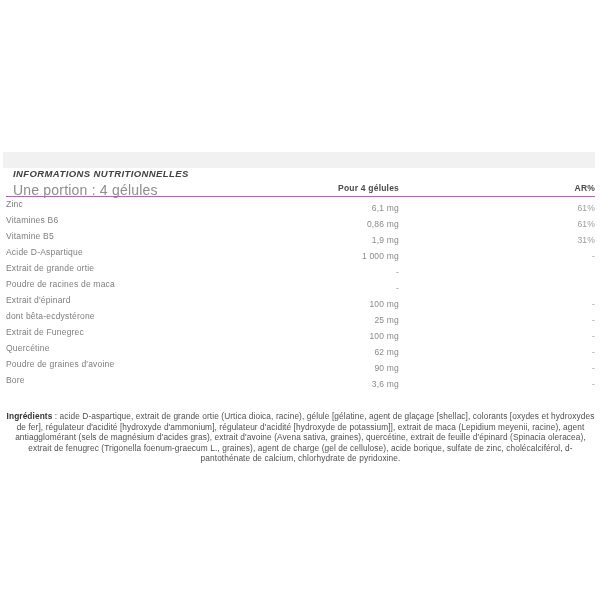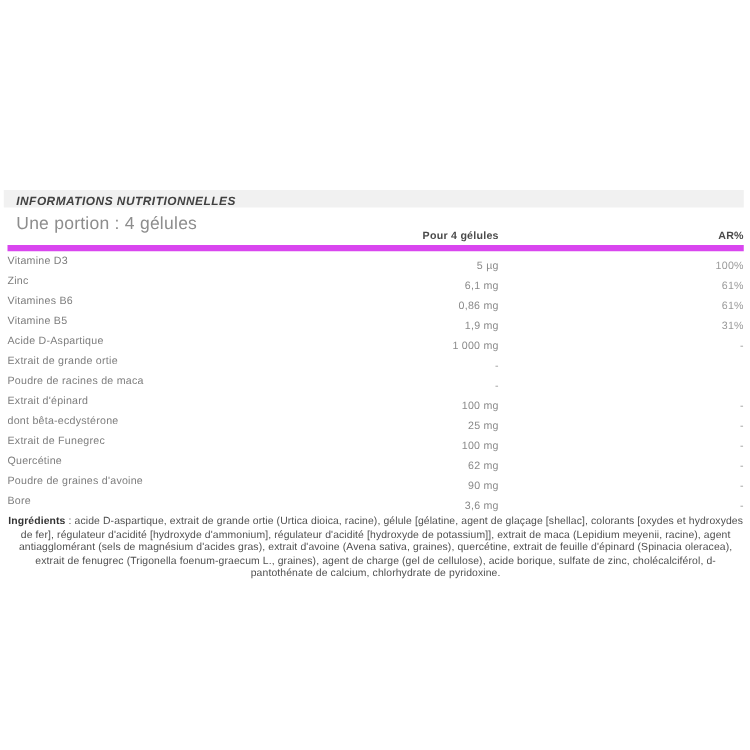--- a/index.html
+++ b/index.html
@@ -4,38 +4,38 @@
 <style>
   * { margin:0; padding:0; box-sizing:border-box; }
   html,body { width:600px; height:600px; background:#ffffff; }
   body { font-family:"Liberation Sans", sans-serif; -webkit-font-smoothing:antialiased; }
 
   .sheet { position:relative; width:600px; height:600px; background:#ffffff; overflow:hidden; }
 
   
   .band {
     position:absolute; top:152px; left:3px; right:5px; height:14px;
-    background:#f1f1f1; padding:4px 10px 0 10px;
+    background:#f1f1f1; padding:16px 10px 0 10px;
   }
   .band-title {
     font-size:9.5px; font-weight:bold; font-style:italic;
     color:#414141; letter-spacing:0.4px;
   }
   .band-subtitle {
     margin-top:2.5px; font-size:14px; color:#8d8d8d; letter-spacing:0.2px;
   }
 
   
   .ntable { position:absolute; top:183px; left:6px; right:5px; }
   .trow {
     display:grid;
     grid-template-columns: 200px 193px 1fr;
     align-items:start;
   }
-  .thead { border-bottom:5px solid #d946ef; padding-bottom:3px; }
+  .thead { border-bottom:1px solid #d946ef; padding-bottom:3px; }
   .thead .cell { font-size:8.5px; font-weight:bold; color:#4a4a4a; }
   .cell { font-size:8.5px; letter-spacing:0.2px; }
   .cell.amount, .cell.ri { text-align:right; }
   .body-row { min-height:15.9px; }
   .body-row .label  { color:#7d7d7d; padding-top:2px; }
   .body-row .amount { color:#8a8a8a; padding-top:6px; }
   .body-row .ri     { color:#9a9a9a; padding-top:6px; }
 
   
   .ingredients {
@@ -55,25 +55,20 @@
     <div class="band-subtitle">Une portion : 4 gélules</div>
   </div>
 
   <div class="ntable">
     <div class="trow thead">
       <div class="cell label"></div>
       <div class="cell amount">Pour 4 gélules</div>
       <div class="cell ri">AR%</div>
     </div>
     <div id="table-body">
-    <div class="trow body-row">
-      <div class="cell label">Vitamine D3</div>
-      <div class="cell amount">5 µg</div>
-      <div class="cell ri">100%</div>
-    </div>
 
     <div class="trow body-row">
       <div class="cell label">Zinc</div>
       <div class="cell amount">6,1 mg</div>
       <div class="cell ri">61%</div>
     </div>
 
     <div class="trow body-row">
       <div class="cell label">Vitamines B6</div>
       <div class="cell amount">0,86 mg</div>

